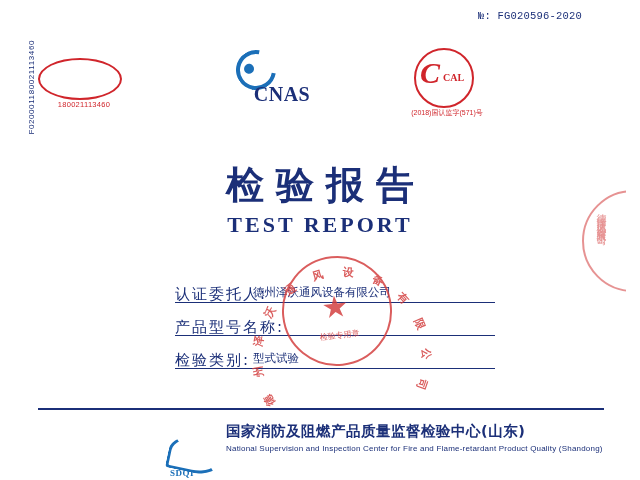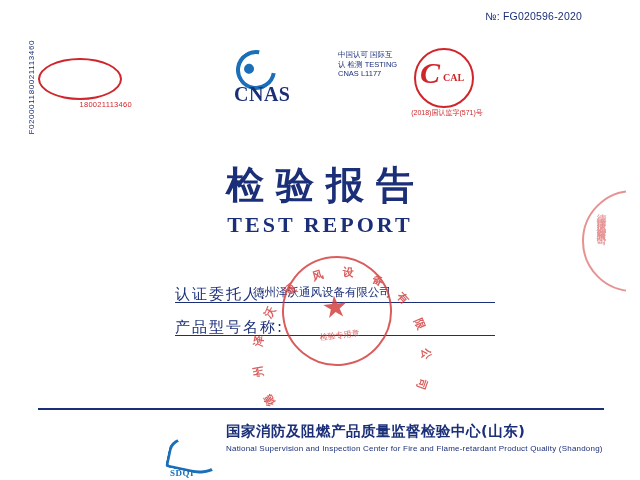--- a/index.html
+++ b/index.html
@@ -28,21 +28,21 @@
   .gutter.right { right: 0; }
 
   
   .serial {
     position: absolute;
     top: 10px;
     right: 58px;
     font-size: 10.5px;
     color: #1b2f78;
     letter-spacing: 0.2px;
-    font-family: Liberation Sans, sans-serif;
+    font-family: Liberation Mono, monospace;
     white-space: nowrap;
   }
 
   
   .vbar {
     position: absolute;
     left: 27px;
     top: 40px;
     font-size: 8px;
     color: #1b2f78;
@@ -87,21 +87,21 @@
     font-style: italic;
     color: #d0252b;
     letter-spacing: 1px;
     font-family: "Liberation Serif", serif;
   }
   .cma .num {
     position: absolute;
     left: -2px;
     top: 48px;
     width: 96px;
-    text-align: right;
+    text-align: center;
     font-size: 7.5px;
     color: #d0252b;
     letter-spacing: 0.3px;
   }
 
   
   .ilac {
     position: absolute;
     left: 98px;
     top: 2px;
@@ -144,20 +144,21 @@
     font-family: "Liberation Serif", serif;
   }
 
   
   .cnas {
     position: absolute;
     left: 196px;
     top: 6px;
     width: 96px;
     height: 58px;
+    text-align: center;
   }
   .cnas .swirl {
     position: absolute;
     left: 2px; top: 0px;
     width: 32px; height: 32px;
     border: 4px solid #1b6fb8;
     border-radius: 50%;
     border-right-color: transparent;
     transform: rotate(-35deg);
   }
@@ -459,21 +460,20 @@
       <div class="ell"></div>
       <div class="num">180021113460</div>
     </div>
 
 
     <div class="cnas">
       <div class="swirl"></div>
       <div class="word">CNAS</div>
     </div>
 
-    <div class="cnas-txt">中国认可 国际互认 检测 TESTING CNAS L1177</div>
 
     <div class="cal">
       <div class="ring"></div>
       <div class="c">C</div>
       <div class="small">CAL</div>
       <div class="sub">(2018)国认监字(571)号</div>
     </div>
 
   </div>
 
@@ -484,20 +484,25 @@
     <span class="lbl">认证委托人:</span>
     <span class="val">德州泽沃通风设备有限公司</span>
     <div class="rule"></div>
   </div>
 
   <div class="field" id="field-1">
     <span class="lbl">产品型号名称:</span>
     <div class="rule"></div>
   </div>
 
+  <div class="field" id="field-2">
+    <span class="lbl">检验类别:</span>
+    <span class="val">型式试验</span>
+    <div class="rule"></div>
+  </div>
 
   <div class="seal">
     <div class="arc">
         <span style="transform: rotate(-115deg) translate(-50%, -46px);">德</span>
         <span style="transform: rotate(-94.0909deg) translate(-50%, -46px);">州</span>
         <span style="transform: rotate(-73.1818deg) translate(-50%, -46px);">泽</span>
         <span style="transform: rotate(-52.2727deg) translate(-50%, -46px);">沃</span>
         <span style="transform: rotate(-31.3636deg) translate(-50%, -46px);">通</span>
         <span style="transform: rotate(-10.4545deg) translate(-50%, -46px);">风</span>
         <span style="transform: rotate(10.4545deg) translate(-50%, -46px);">设</span>

